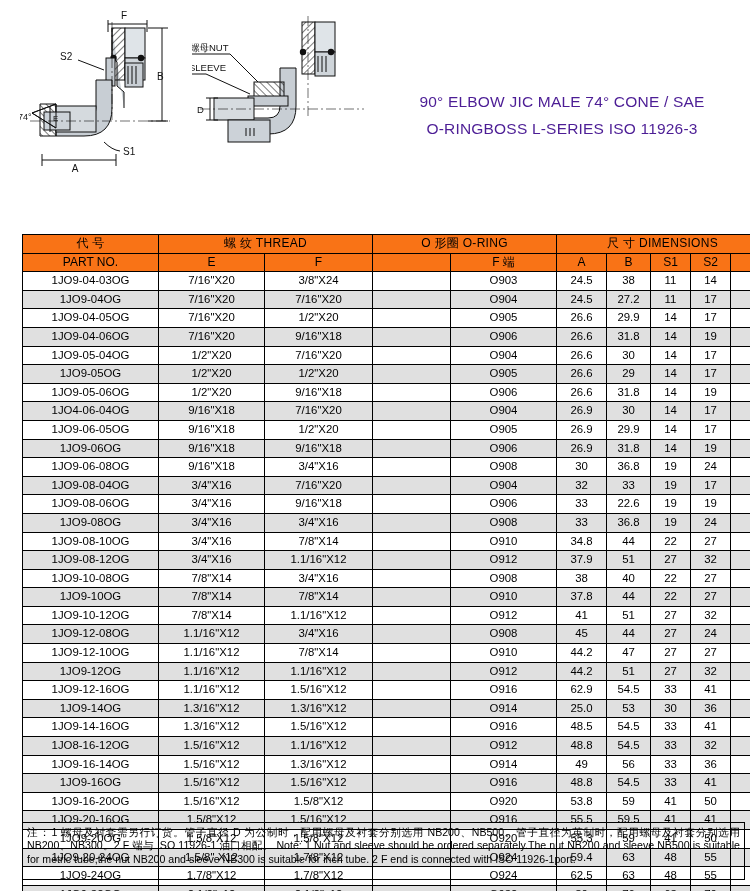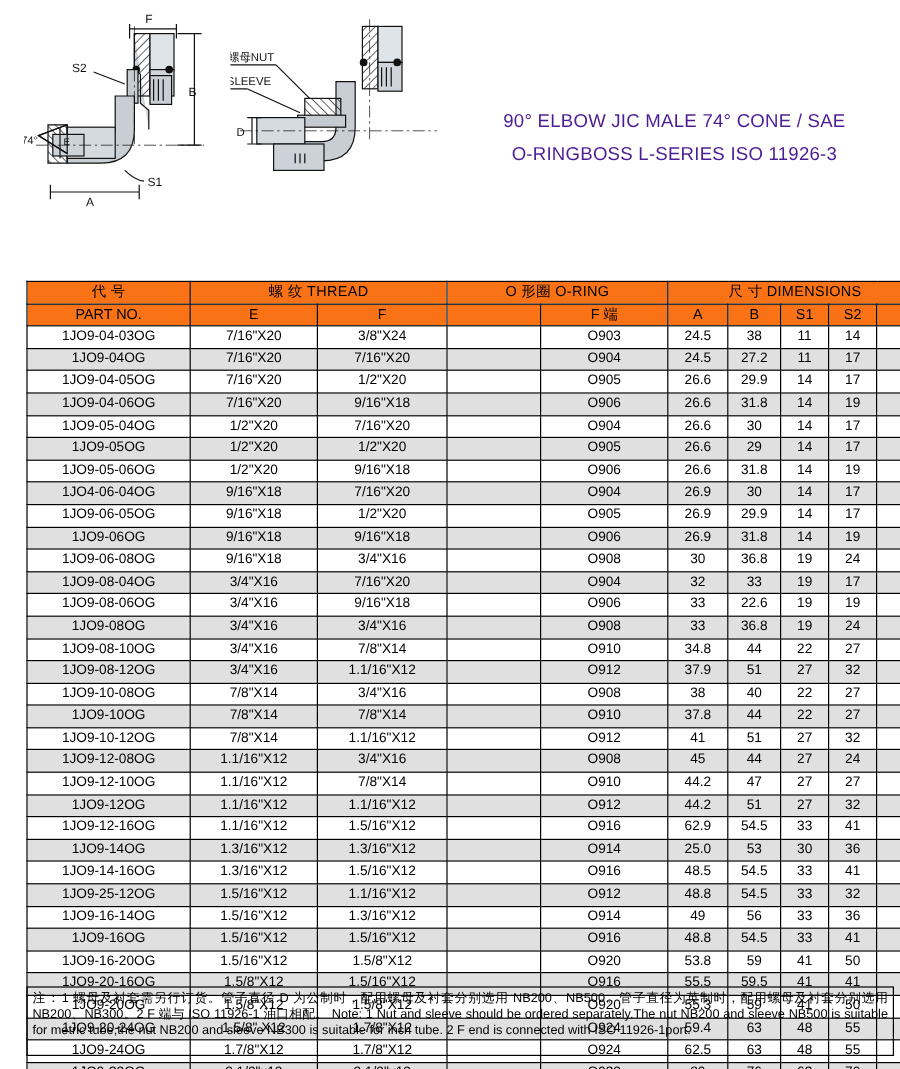--- a/index.html
+++ b/index.html
@@ -564,21 +564,21 @@
         <td>1.5/16"X12</td>
         <td></td>
         <td>O916</td>
         <td>48.5</td>
         <td>54.5</td>
         <td>33</td>
         <td>41</td>
         <td></td>
       </tr>
       <tr>
-        <td>1JO9-25-12OG</td>
+        <td>1JO8-16-12OG</td>
         <td>1.5/16"X12</td>
         <td>1.1/16"X12</td>
         <td></td>
         <td>O912</td>
         <td>48.8</td>
         <td>54.5</td>
         <td>33</td>
         <td>32</td>
         <td></td>
       </tr>

